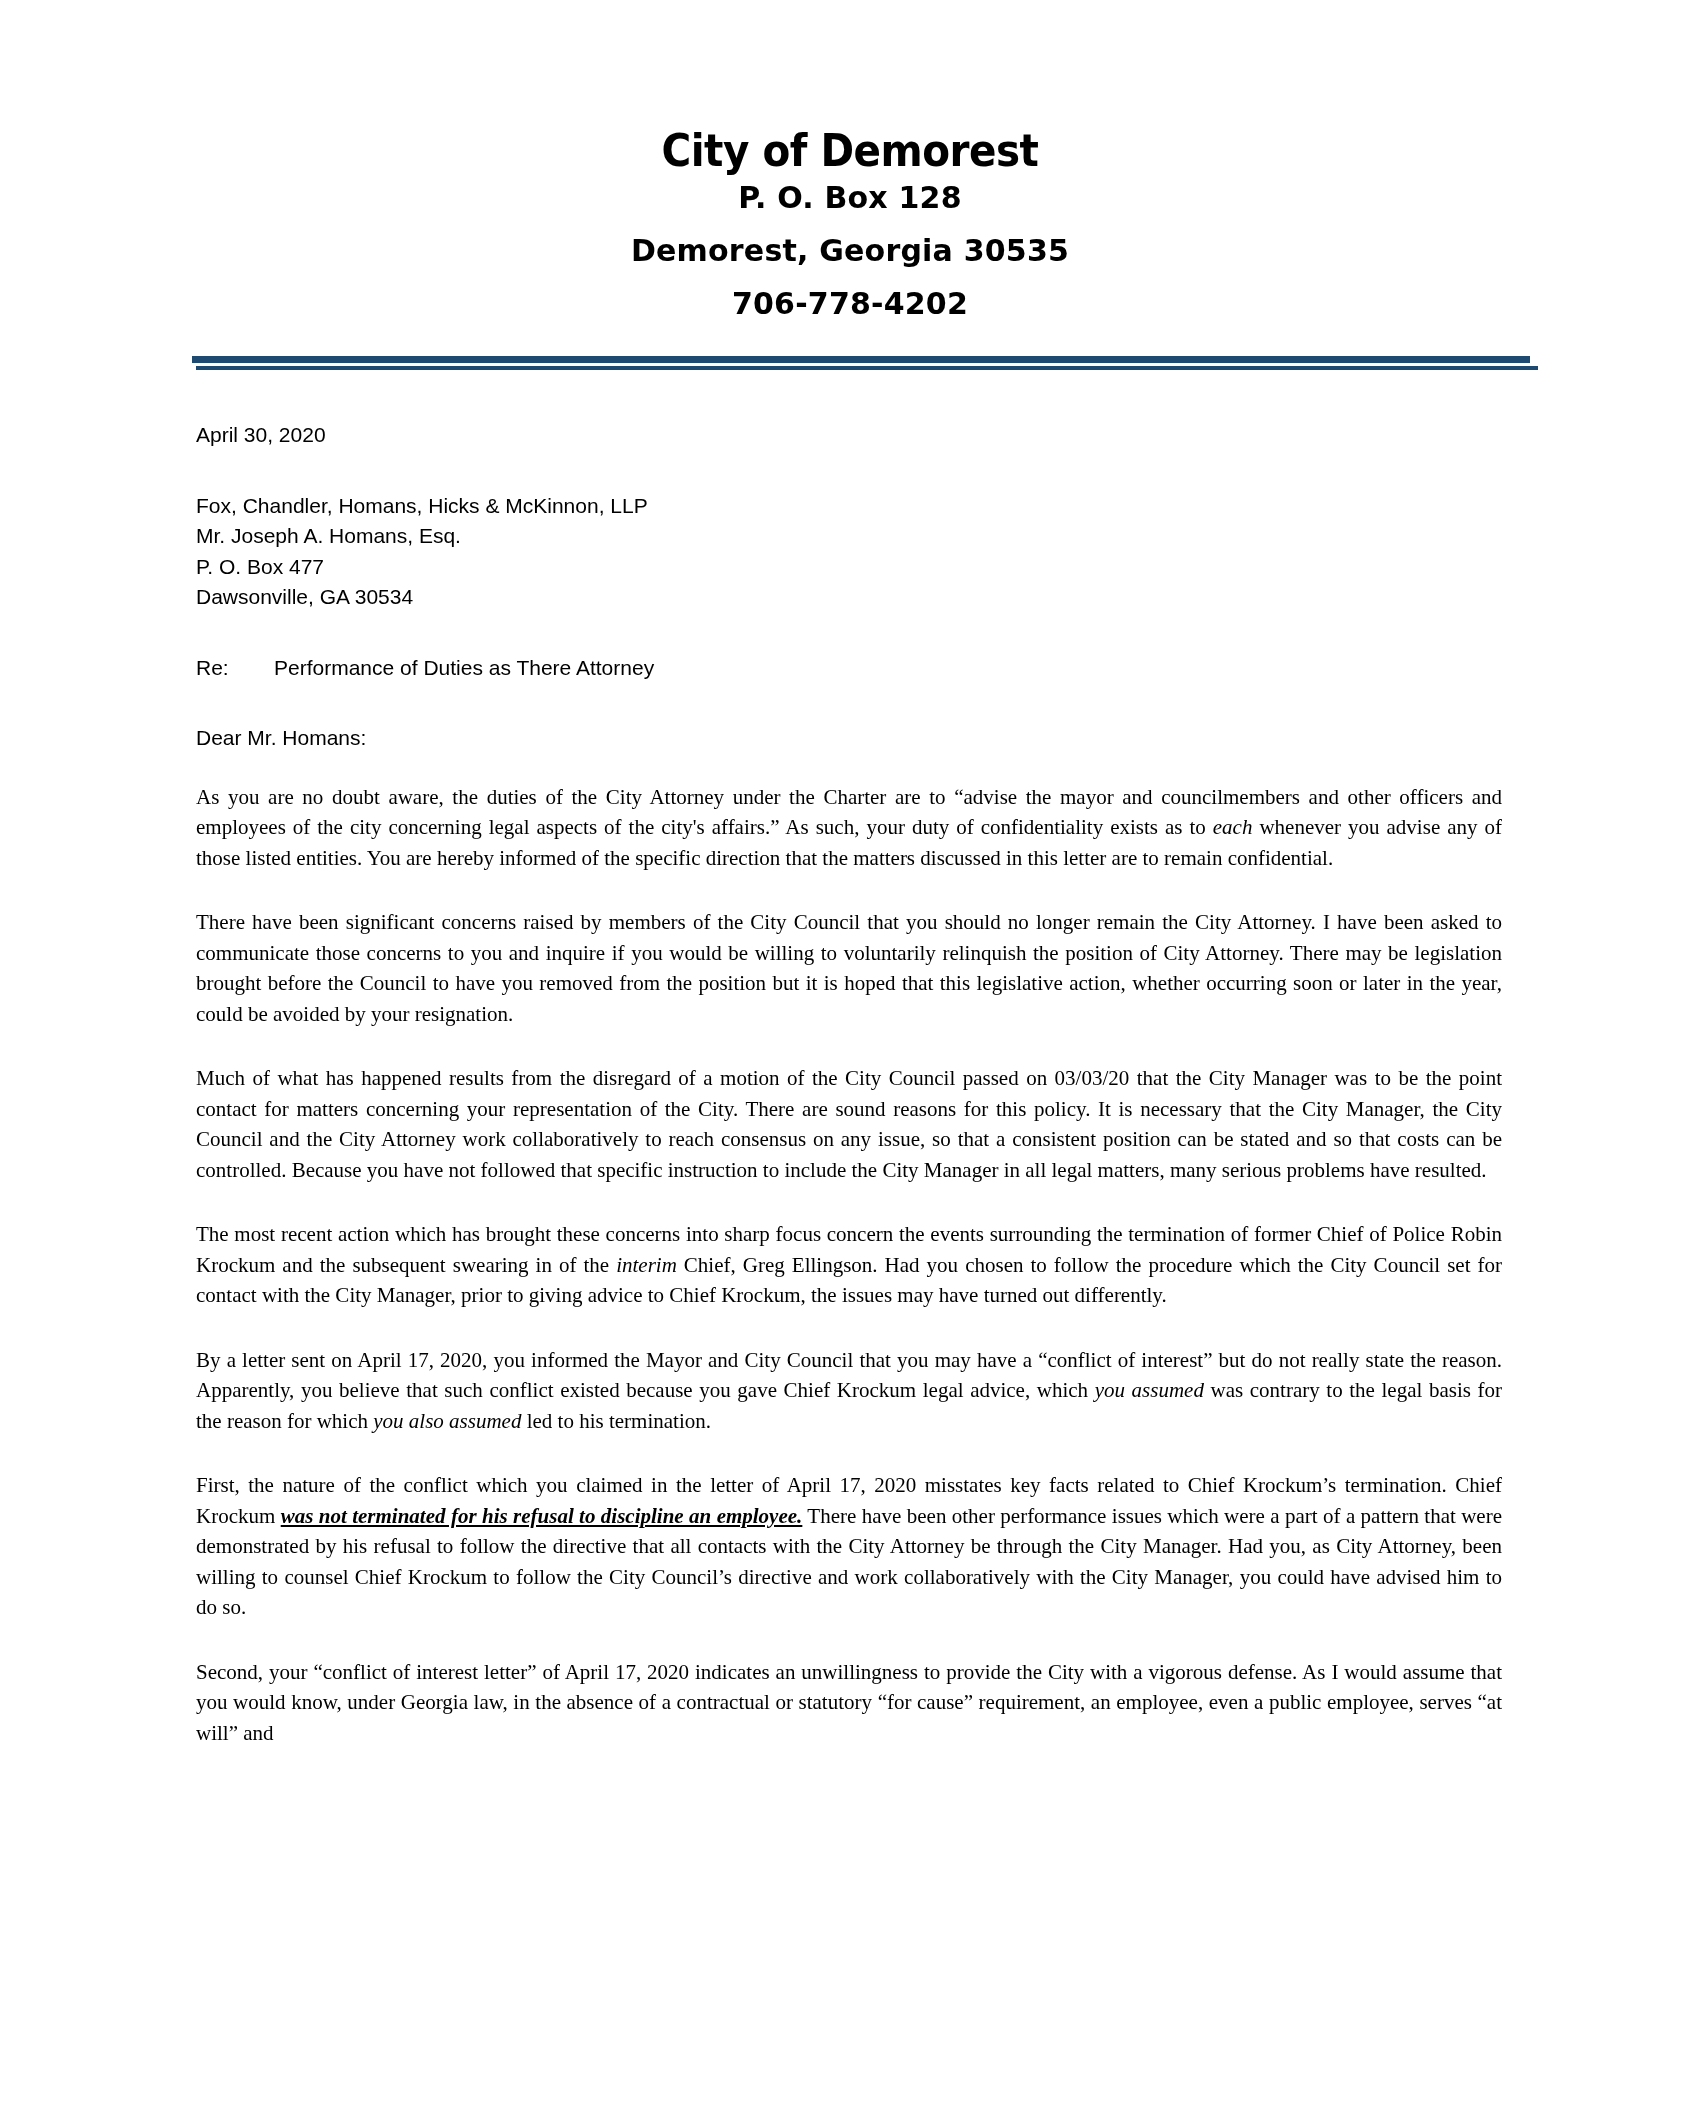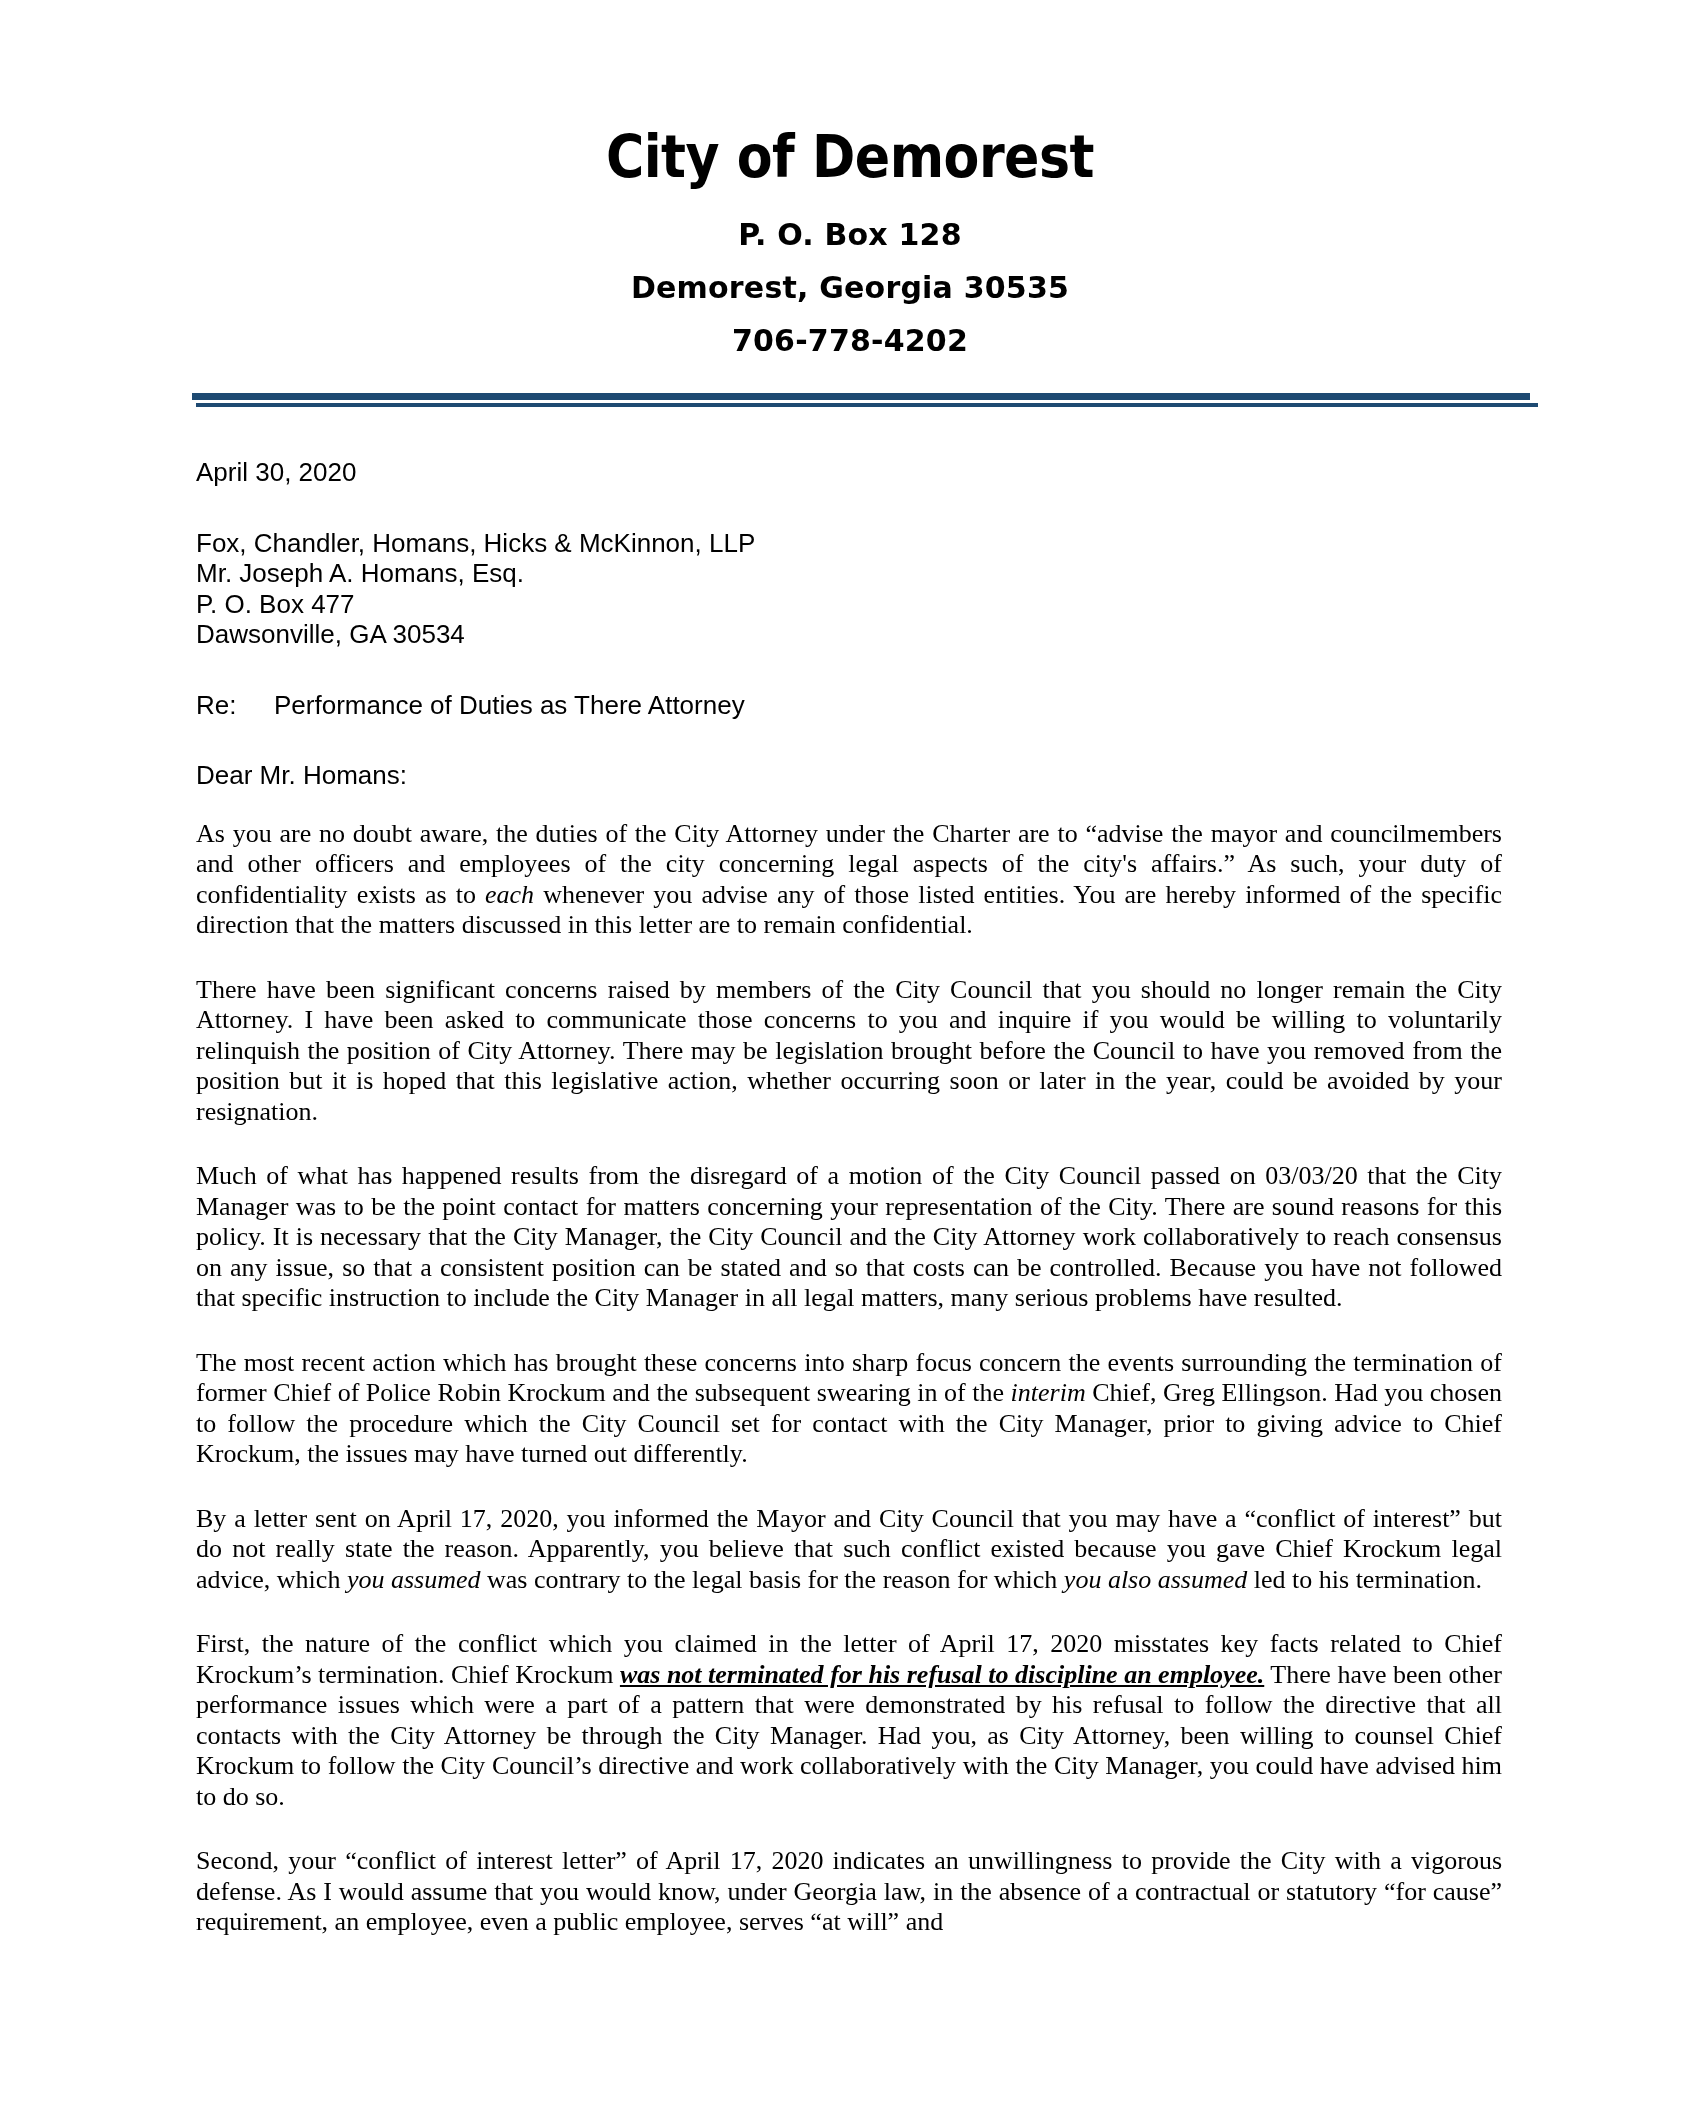--- a/index.html
+++ b/index.html
@@ -27,24 +27,24 @@
   }
 
   
   .letterhead {
     text-align: center;
     padding-top: 128px;
   }
   .lh-title {
     font-family: "DejaVu Sans", sans-serif;
     font-weight: 700;
-    font-size: 58px;
+    font-size: 45px;
     letter-spacing: -0.5px;
     line-height: 1.0;
-    margin: 0 0 34px 0;
+    margin: 0 0 10px 0;
     font-stretch: condensed;
   }
   .lh-line {
     font-family: "DejaVu Sans", sans-serif;
     font-weight: 700;
     font-size: 30px;
     letter-spacing: 0.2px;
     line-height: 1.0;
     margin: 0 0 23px 0;
   }
@@ -73,21 +73,21 @@
     top: 10px;
     height: 4px;
     background: #1E4A72;
   }
 
   
   .body-area {
     margin-left: 196px;
     margin-right: 198px;
     padding-top: 46px;
-    font-size: 26px;
+    font-size: 21px;
     line-height: 30.5px;
   }
 
   .date-line { margin: 0 0 40px 0; }
 
   .addr-block { margin: 0 0 40px 0; }
   .addr-block .addr-ln { display: block; }
 
   .re-line {
     margin: 0 0 40px 0;

